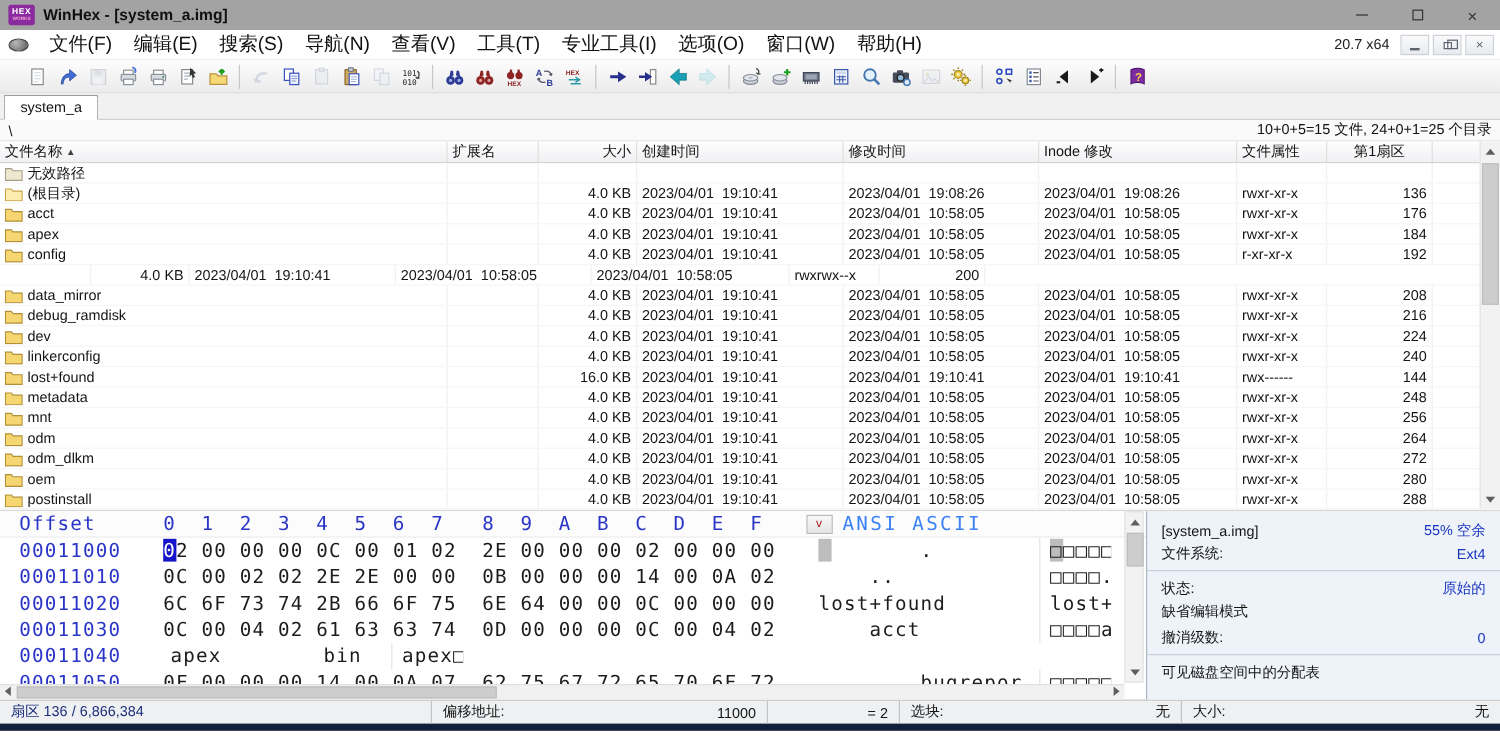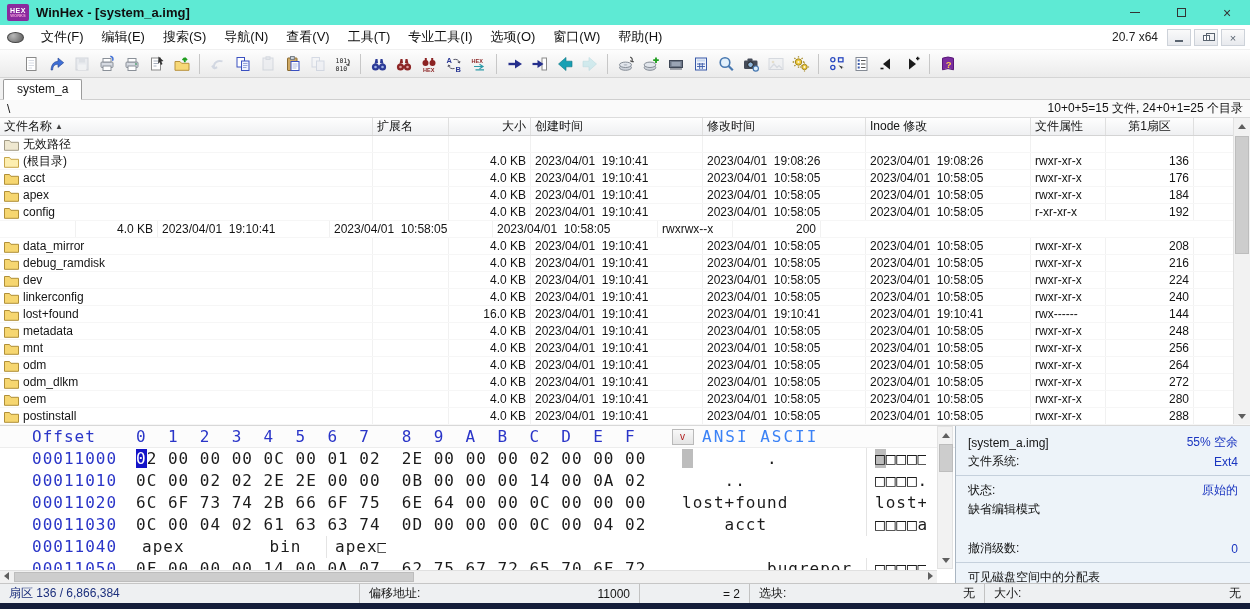--- a/index.html
+++ b/index.html
@@ -1,31 +1,31 @@
 <!DOCTYPE html>
 <html><head>
 <meta charset="utf-8">
 <style>
 *{box-sizing:border-box;margin:0;padding:0}
 html,body{width:1250px;height:613px;overflow:hidden}
 body{font-family:"Liberation Sans","DejaVu Sans",sans-serif;font-size:12px;color:#141414;background:#fff;position:relative}
 
-.titlebar{height:25px;display:flex;align-items:center;padding-left:7px;background:#5eead4}
+.titlebar{height:25px;display:flex;align-items:center;padding-left:7px;background:#a3a3a3}
 .hexlogo{width:22px;height:17px;background:#8a2a9e;border-radius:2px;display:flex;flex-direction:column;align-items:center;justify-content:center;line-height:1}
 .hexlogo .t1{color:#fff;font-size:7px;font-weight:bold;letter-spacing:.5px}
 .hexlogo .t2{color:#f0a0d8;font-size:4px;font-weight:bold}
 .title-text{margin-left:7px;font-size:13px;font-weight:600;color:#101010}
 .win-controls{margin-left:auto;display:flex;height:100%}
 .win-btn{width:46px;height:25px;display:flex;align-items:center;justify-content:center;color:#333;font-size:14px}
 .wb-min .bar{width:10px;height:1.5px;background:#333}
 .wb-max .box{width:9px;height:9px;border:1.5px solid #333}
 
 .menubar{height:25px;display:flex;align-items:center;background:#fff;padding-left:7px;position:relative;border-bottom:1px solid #f0f0f0}
 .disc{width:17px;height:11px;border-radius:50%;background:radial-gradient(circle at 35% 30%,#b8b8b8,#5a5a5a);margin-right:8px;border:1px solid #444}
-.menu-item{padding:3px 9px;font-size:13px;color:#111;cursor:default}
+.menu-item{padding:3px 9px;font-size:16px;color:#111;cursor:default}
 .version{position:absolute;right:92px;top:5px;color:#222;font-size:12px}
 .mdi{position:absolute;right:5px;top:4px;display:flex;gap:3px}
 .mdi-btn{width:24px;height:17px;border:1px solid #cdd2d9;background:linear-gradient(#fafafa,#e8eaee);display:flex;align-items:center;justify-content:center;color:#5a6470;font-size:11px}
 .mdi-min .bar{width:8px;height:1.5px;background:#5a6470;margin-top:7px}
 .mdi-res .b1{width:7px;height:6px;border:1px solid #5a6470;position:relative;background:#fff}
 .mdi-res .b1:before{content:"";position:absolute;left:2px;top:-3px;width:7px;height:6px;border:1px solid #5a6470}
 
 .toolbar{height:28px;background:linear-gradient(#fdfdfd,#ebebeb);border-bottom:1px solid #d5d5d5;display:flex;align-items:center;padding-left:19px}
 .tb-btn{width:25px;height:25px;display:flex;align-items:center;justify-content:center;border-radius:2px}
 .tb-btn.dis{opacity:.55}
@@ -54,21 +54,21 @@
 .tri-up{width:0;height:0;border-left:4px solid transparent;border-right:4px solid transparent;border-bottom:5px solid #5f5f5f}
 .tri-dn{width:0;height:0;border-left:4px solid transparent;border-right:4px solid transparent;border-top:5px solid #5f5f5f}
 .tri-rt{width:0;height:0;border-top:4px solid transparent;border-bottom:4px solid transparent;border-left:5px solid #5f5f5f}
 .tri-lf{width:0;height:0;border-top:4px solid transparent;border-bottom:4px solid transparent;border-right:5px solid #5f5f5f}
 .sb-thumb{position:absolute;left:1px;width:14px;background:#cdcdcd;border:1px solid #bdbdbd}
 
 .hexarea{height:157px;display:flex;background:#fff}
 .hexpanel{width:955px;position:relative;font-family:"DejaVu Sans Mono",monospace;font-size:16px;letter-spacing:1px}
 .hx-header{display:flex;height:22px;align-items:center;color:#2a35c8;background:#fcfcfc;border-bottom:1px solid #ededed}
 pre{font:inherit;white-space:pre;overflow:hidden}
-.hx-off{width:130px;padding-left:32px}
+.hx-off{width:130px;padding-left:16px}
 .hx-bytes{width:540px;padding-left:6px}
 .hx-ascii{width:196px;padding-left:12px}
 .hx-alt{width:60px;padding-left:8px;border-left:1px solid #e4e4e4}
 .hx-rows{height:122px;overflow:hidden}
 .hx-row{display:flex;height:22px;line-height:22px;color:#1c1c1c}
 .hx-row .hx-off{color:#2a35c8}
 .selb{background:#1414c8;color:#fff}
 .selg{background:#bdbdbd}
 .hd-ascii{display:flex;align-items:center;width:196px;padding-left:2px}
 .vbtn{width:22px;height:16px;border:1px solid #b9b9b9;background:linear-gradient(#f8f8f8,#e4e4e4);color:#b01818;font-size:10px;line-height:14px;text-align:center;font-family:"Liberation Sans",sans-serif;margin-right:8px}
@@ -738,21 +738,21 @@
         <span class="ip-val">Ext4</span>
       </div>
     <div class="ip-div"></div>
     <div class="ip-row">
         <span>状态:</span>
         <span class="ip-val">原始的</span>
       </div>
     <div class="ip-row">
         <span>缺省编辑模式</span>
       </div>
-    <div class="ip-row" style="margin-top:20px">
+    <div class="ip-row" style="margin-top:3px">
         <span>撤消级数:</span>
         <span class="ip-val">0</span>
       </div>
     <div class="ip-div"></div>
     <div class="ip-row">
         <span>可见磁盘空间中的分配表</span>
       </div>
   </div>
 </div>
 

